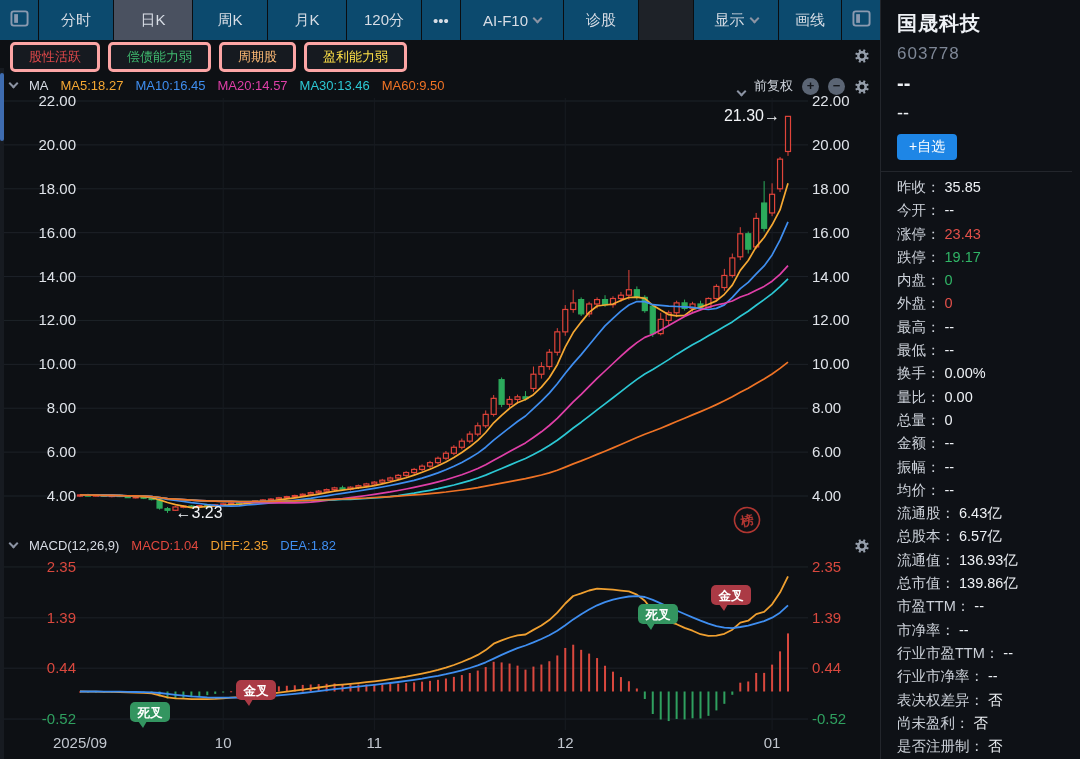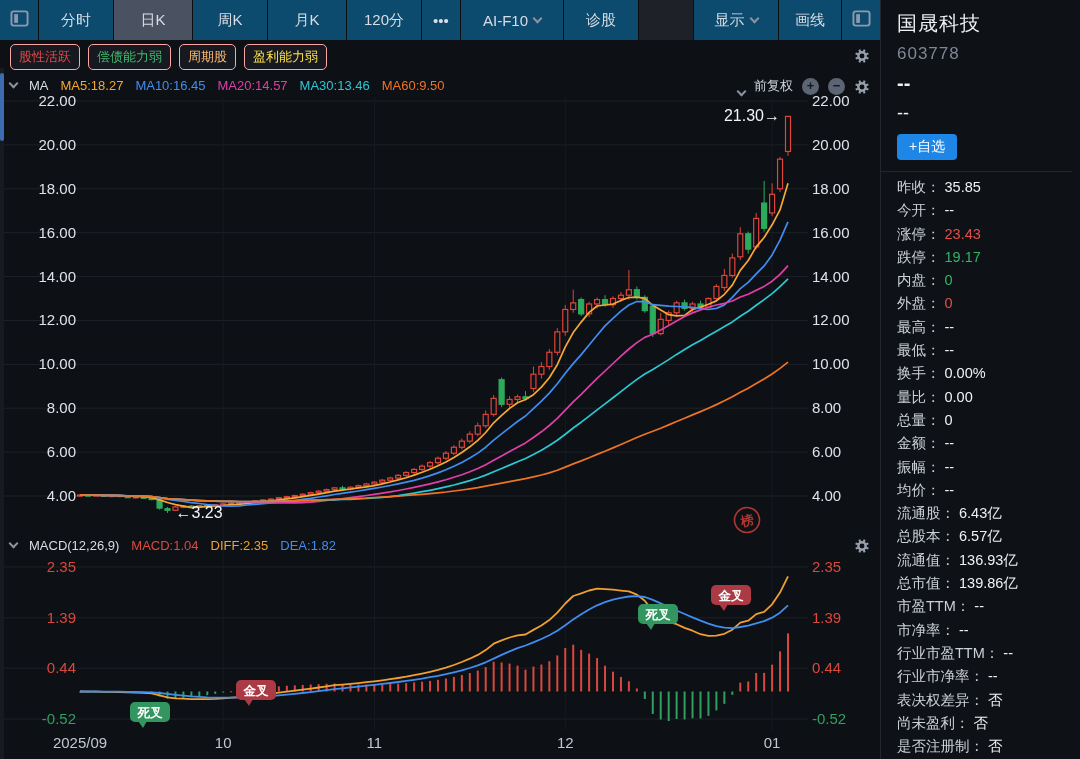--- a/index.html
+++ b/index.html
@@ -13,37 +13,37 @@
     align-items:center; justify-content:center; gap:6px; margin-right:1px; cursor:default; }
   .tb-btn.active { background:#4a5160; }
   .tb-icon-btn { width:38px; }
   .tb-spacer { flex:1; background:#1e2228; margin-right:1px; }
   .chev { width:7px; height:7px; border-right:2px solid #8b93a3; border-bottom:2px solid #8b93a3;
     transform:rotate(45deg); margin-top:-4px; display:inline-block; }
   
   .chart-region { position:relative; flex:1; background:#0d1014; }
   .chart-svg { position:absolute; left:0; top:0; }
   .tags-row { position:absolute; left:10px; top:5px; height:24px; display:flex; gap:8px; align-items:center; }
-  .tag { font-size:13px; padding:3px 8px; border:1px solid #fca5a5; background:#161a20;
+  .tag { font-size:13px; padding:3px 16px; border:3px solid #fca5a5; background:#161a20;
     border-radius:5px; white-space:nowrap; }
   .row-gear { position:absolute; width:16px; height:16px; }
   .ma-row { position:absolute; left:10px; top:35px; height:20px; display:flex; gap:12px;
     align-items:center; font-size:13px; color:#d8dde5; }
   .ma-right { position:absolute; right:10px; top:35px; height:20px; display:flex; gap:9px;
     align-items:flex-end; font-size:13px; color:#cfd4dc; }
   .circle-btn { width:17px; height:17px; border-radius:50%; background:#5b6574; color:#14171c;
     font-size:13px; font-weight:bold; text-align:center; line-height:16px; }
   .macd-row { position:absolute; left:10px; top:495px; height:20px; display:flex; gap:12px;
     align-items:center; font-size:13px; color:#d8dde5; }
   .scroll-strip { position:absolute; left:0; top:28px; bottom:0; width:4px; background:#171b21; }
   .scroll-thumb { position:absolute; left:0; top:5px; width:4px; height:68px; background:#3e6cb0; border-radius:2px; }
   
   .sidebar { width:200px; height:759px; background:#0e1116; border-left:1px solid #23262c;
     padding:10px 8px 0 16px; color:#eef1f5; }
-  .sb-name { font-size:20px; font-weight:400; letter-spacing:1px; }
+  .sb-name { font-size:20px; font-weight:700; letter-spacing:1px; }
   .sb-code { font-size:17px; color:#7e8796; margin-top:7px; letter-spacing:1px; }
   .sb-price { font-size:20px; font-weight:600; margin-top:8px; }
   .sb-change { font-size:18px; margin-top:8px; }
   .sb-add { display:inline-block; margin-top:10px; background:#1e86e6; color:#fff;
     font-size:14px; padding:4px 12px; border-radius:4px; border:none; }
   .sb-divider { border-top:1px solid #23262c; margin:11px 0 4px -16px; }
   .stat-row { display:flex; font-size:14.5px; line-height:23.3px; white-space:nowrap; }
   .stat-lbl { color:#ccd1d9; }
   .stat-val { margin-left:4px; }
   svg text { font-family:"Liberation Sans", sans-serif; }

